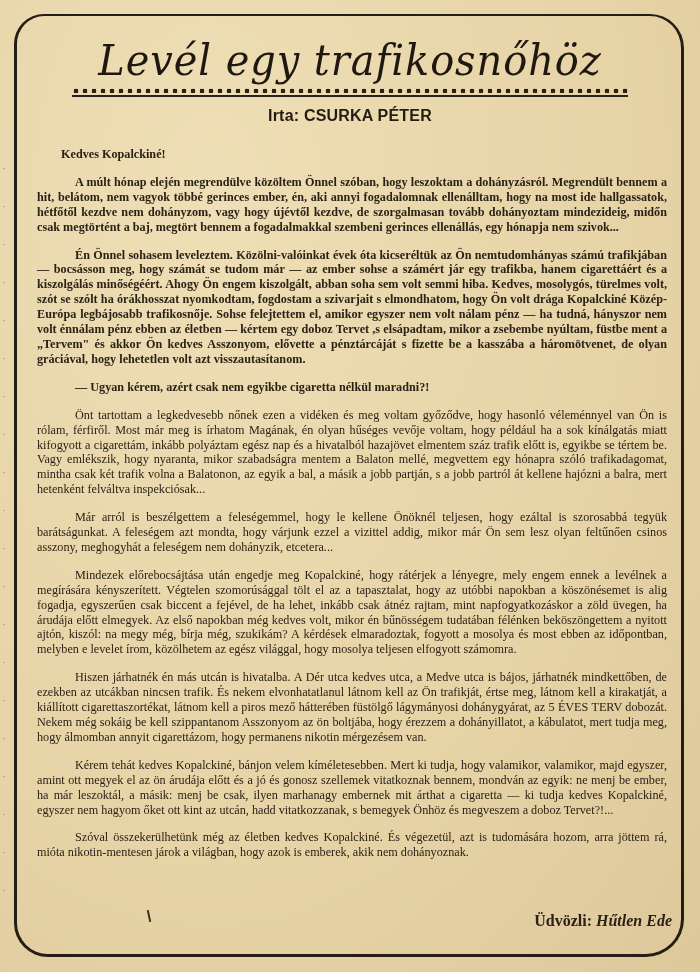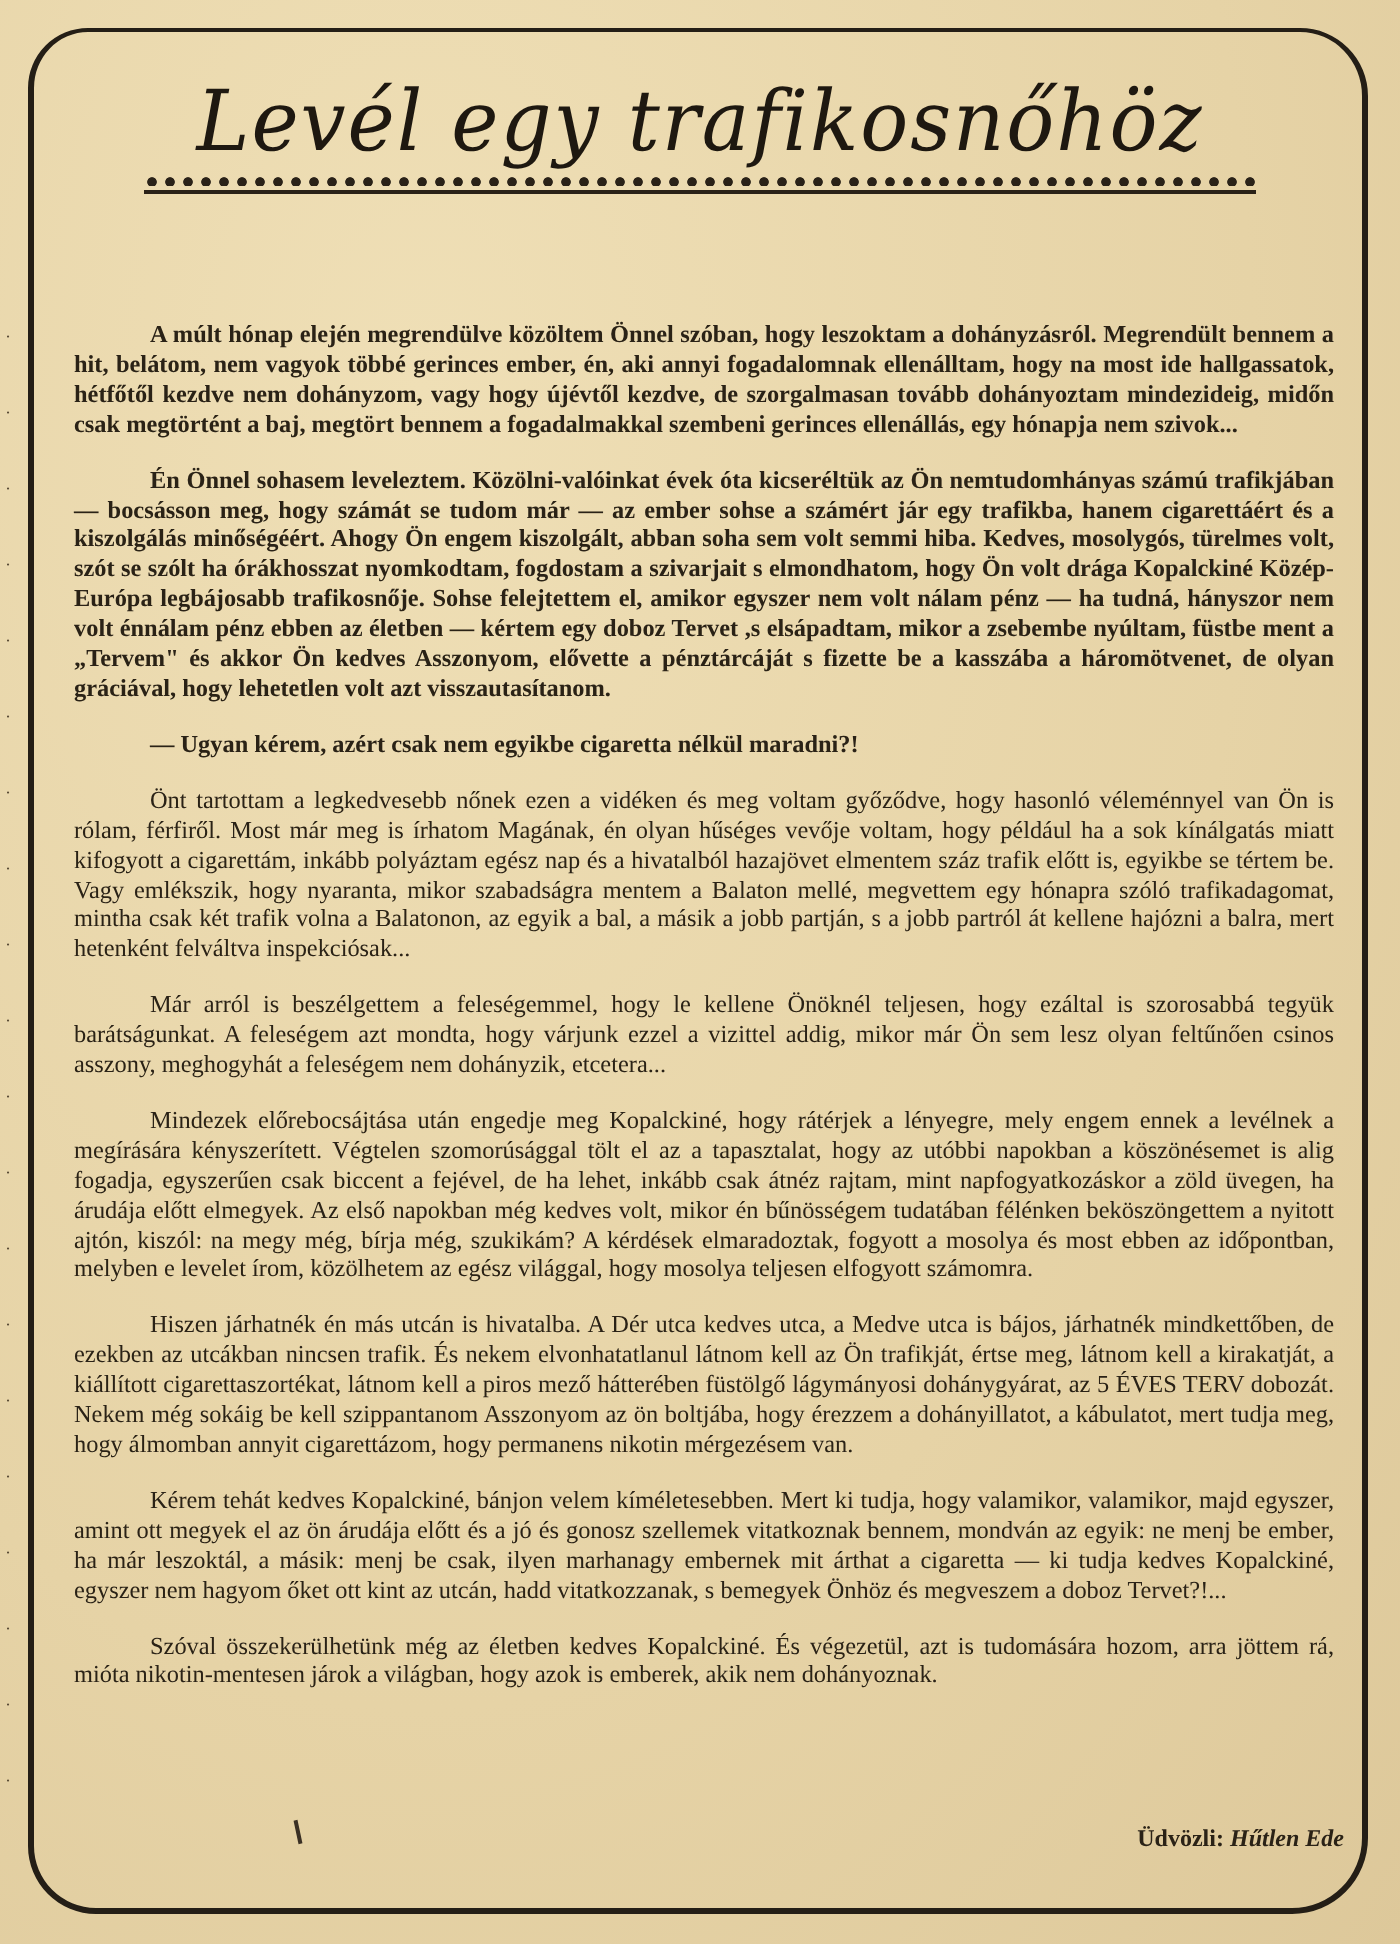--- a/index.html
+++ b/index.html
@@ -43,21 +43,21 @@
     position: absolute; left: 24px; top: 147px; width: 656px;
     font-family: "Liberation Serif", serif; font-size: 12.2px; line-height: 14.9px;
     text-align: justify; color: #2a2216;
   }
   .body p { margin: 13px; text-indent: 38px; }
   .body p.salutation { margin: 0 0 6px 0; font-weight: bold; text-indent: 37px; }
   .body p.bold { font-weight: bold; }
   .body p.spaced { margin-bottom: 6px; }
   .signature {
     position: absolute; right: 28px; top: 912px;
-    font-family: "Liberation Serif", serif; font-size: 12px; font-weight: bold; color: #2a2216; text-align: center;
+    font-family: "Liberation Serif", serif; font-size: 16px; font-weight: bold; color: #2a2216; text-align: center;
   }
   .signature .name { font-style: italic; }
   .tick { position: absolute; left: 148px; top: 910px; width: 2px; height: 12px; background: #3a3024; transform: rotate(-12deg); }
 </style>
 </head>
 <body>
 
 <div class="left-edge">
   <span>·</span>
     <span>·</span>
@@ -79,23 +79,25 @@
     <span>·</span>
     <span>·</span>
     <span>·</span>
 </div>
 
 <div class="frame"></div>
 
 <div class="header">
   <h1 class="title">Levél egy trafikosnőhöz</h1>
   <div class="wavy"></div>
+  <div class="byline">Irta: CSURKA PÉTER</div>
 </div>
 
 <div class="body">
+  <p class="salutation">Kedves Kopalckiné!</p>
   <p class="bold spaced">A múlt hónap elején megrendülve közöltem Önnel szóban, hogy leszoktam a dohányzásról. Megrendült bennem a hit, belátom, nem vagyok többé gerinces ember, én, aki annyi fogadalomnak ellenálltam, hogy na most ide hallgassatok, hétfőtől kezdve nem dohányzom, vagy hogy újévtől kezdve, de szorgalmasan tovább dohányoztam mindezideig, midőn csak megtörtént a baj, megtört bennem a fogadalmakkal szembeni gerinces ellenállás, egy hónapja nem szivok...</p>
   <p class="bold">Én Önnel sohasem leveleztem. Közölni-valóinkat évek óta kicseréltük az Ön nemtudomhányas számú trafikjában — bocsásson meg, hogy számát se tudom már — az ember sohse a számért jár egy trafikba, hanem cigarettáért és a kiszolgálás minőségéért. Ahogy Ön engem kiszolgált, abban soha sem volt semmi hiba. Kedves, mosolygós, türelmes volt, szót se szólt ha órákhosszat nyomkodtam, fogdostam a szivarjait s elmondhatom, hogy Ön volt drága Kopalckiné Közép-Európa legbájosabb trafikosnője. Sohse felejtettem el, amikor egyszer nem volt nálam pénz — ha tudná, hányszor nem volt énnálam pénz ebben az életben — kértem egy doboz Tervet ,s elsápadtam, mikor a zsebembe nyúltam, füstbe ment a „Tervem" és akkor Ön kedves Asszonyom, elővette a pénztárcáját s fizette be a kasszába a háromötvenet, de olyan gráciával, hogy lehetetlen volt azt visszautasítanom.</p>
   <p class="bold">— Ugyan kérem, azért csak nem egyikbe cigaretta nélkül maradni?!</p>
   <p>Önt tartottam a legkedvesebb nőnek ezen a vidéken és meg voltam győződve, hogy hasonló véleménnyel van Ön is rólam, férfiről. Most már meg is írhatom Magának, én olyan hűséges vevője voltam, hogy például ha a sok kínálgatás miatt kifogyott a cigarettám, inkább polyáztam egész nap és a hivatalból hazajövet elmentem száz trafik előtt is, egyikbe se tértem be. Vagy emlékszik, hogy nyaranta, mikor szabadságra mentem a Balaton mellé, megvettem egy hónapra szóló trafikadagomat, mintha csak két trafik volna a Balatonon, az egyik a bal, a másik a jobb partján, s a jobb partról át kellene hajózni a balra, mert hetenként felváltva inspekciósak...</p>
   <p>Már arról is beszélgettem a feleségemmel, hogy le kellene Önöknél teljesen, hogy ezáltal is szorosabbá tegyük barátságunkat. A feleségem azt mondta, hogy várjunk ezzel a vizittel addig, mikor már Ön sem lesz olyan feltűnően csinos asszony, meghogyhát a feleségem nem dohányzik, etcetera...</p>
   <p>Mindezek előrebocsájtása után engedje meg Kopalckiné, hogy rátérjek a lényegre, mely engem ennek a levélnek a megírására kényszerített. Végtelen szomorúsággal tölt el az a tapasztalat, hogy az utóbbi napokban a köszönésemet is alig fogadja, egyszerűen csak biccent a fejével, de ha lehet, inkább csak átnéz rajtam, mint napfogyatkozáskor a zöld üvegen, ha árudája előtt elmegyek. Az első napokban még kedves volt, mikor én bűnösségem tudatában félénken beköszöngettem a nyitott ajtón, kiszól: na megy még, bírja még, szukikám? A kérdések elmaradoztak, fogyott a mosolya és most ebben az időpontban, melyben e levelet írom, közölhetem az egész világgal, hogy mosolya teljesen elfogyott számomra.</p>
   <p>Hiszen járhatnék én más utcán is hivatalba. A Dér utca kedves utca, a Medve utca is bájos, járhatnék mindkettőben, de ezekben az utcákban nincsen trafik. És nekem elvonhatatlanul látnom kell az Ön trafikját, értse meg, látnom kell a kirakatját, a kiállított cigarettaszortékat, látnom kell a piros mező hátterében füstölgő lágymányosi dohánygyárat, az 5 ÉVES TERV dobozát. Nekem még sokáig be kell szippantanom Asszonyom az ön boltjába, hogy érezzem a dohányillatot, a kábulatot, mert tudja meg, hogy álmomban annyit cigarettázom, hogy permanens nikotin mérgezésem van.</p>
   <p>Kérem tehát kedves Kopalckiné, bánjon velem kíméletesebben. Mert ki tudja, hogy valamikor, valamikor, majd egyszer, amint ott megyek el az ön árudája előtt és a jó és gonosz szellemek vitatkoznak bennem, mondván az egyik: ne menj be ember, ha már leszoktál, a másik: menj be csak, ilyen marhanagy embernek mit árthat a cigaretta — ki tudja kedves Kopalckiné, egyszer nem hagyom őket ott kint az utcán, hadd vitatkozzanak, s bemegyek Önhöz és megveszem a doboz Tervet?!...</p>
   <p>Szóval összekerülhetünk még az életben kedves Kopalckiné. És végezetül, azt is tudomására hozom, arra jöttem rá, mióta nikotin-mentesen járok a világban, hogy azok is emberek, akik nem dohányoznak.</p>
 </div>

